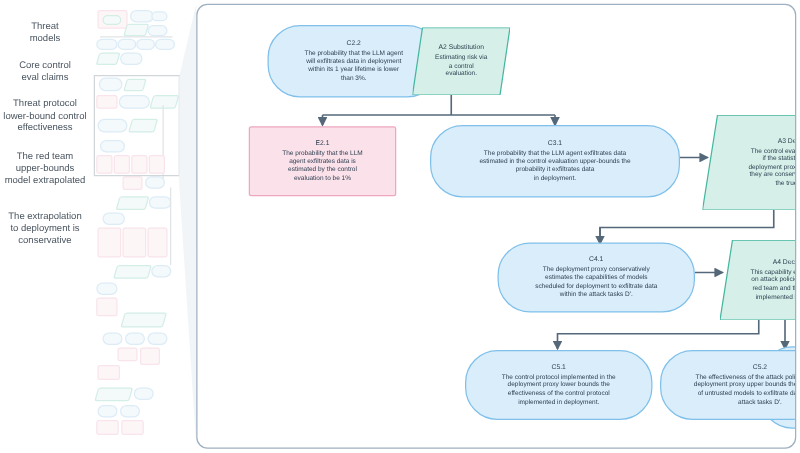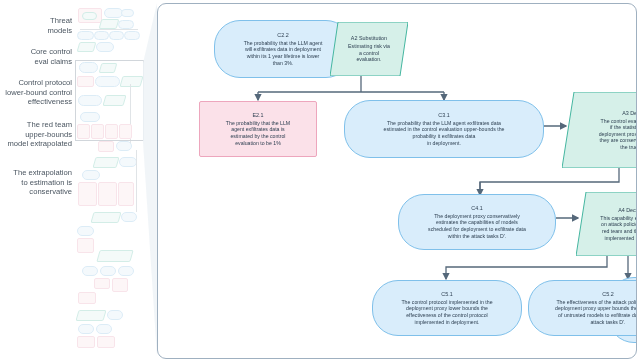--- a/index.html
+++ b/index.html
@@ -9,21 +9,21 @@
     font-family:"Liberation Sans", sans-serif;
     overflow:hidden;
     position:relative;
   }
   
   #left-labels{
     position:absolute;left:0;top:0;width:72px;height:362px;
   }
   .side-label{
     position:absolute;right:0;
-    text-align:right;
+    text-align:center;
     font-size:7.6px;
     line-height:9.6px;
     color:#4a5560;
     width:72px;
     white-space:pre-line;
   }
   
   #minimap{
     position:absolute;left:74px;top:0;width:70px;height:362px;
     opacity:.30;
@@ -68,28 +68,28 @@
   }
 </style>
 </head>
 <body>
 
 <div id="left-labels">
   <div class="side-label" style="top:16px">Threat
 models</div>
   <div class="side-label" style="top:47px">Core control
 eval claims</div>
-  <div class="side-label" style="top:78px">Control protocol
+  <div class="side-label" style="top:78px">Threat protocol
 lower-bound control
 effectiveness</div>
   <div class="side-label" style="top:120px">The red team
 upper-bounds
 model extrapolated</div>
   <div class="side-label" style="top:168px">The extrapolation
-to estimation is
+to deployment is
 conservative</div>
 </div>
 
 <div id="minimap">
 
   <div class="mnode mp" style="left:4px;  top:8px;  width:22px;height:13px;"></div>
   <div class="mnode mg" style="left:8px;  top:12px; width:13px;height:6px;"></div>
   <div class="mnode mb" style="left:30px; top:8px;  width:17px;height:8px;"></div>
   <div class="mnode mb" style="left:47px; top:9px;  width:11px;height:6px;"></div>
 

